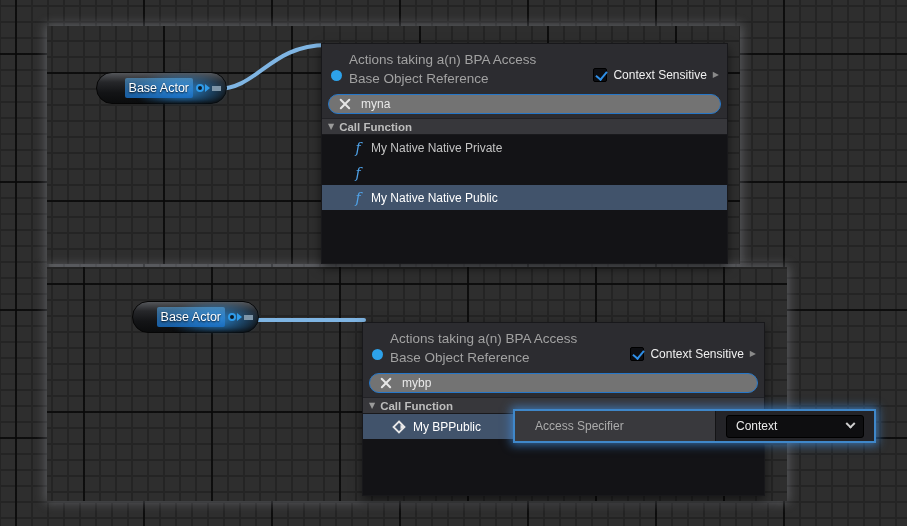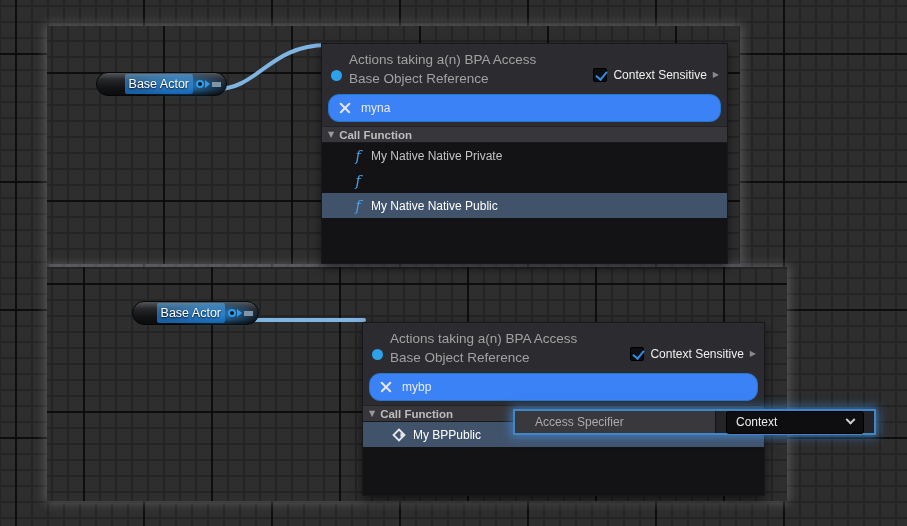--- a/index.html
+++ b/index.html
@@ -21,21 +21,21 @@
   .grid-outer { position:absolute; inset:0; background-position:0 53px,15px 0,0 5px,15px 0; }
   .inset { position:absolute; box-shadow:0 0 10px 2px rgba(205,210,220,0.28); z-index:1; }
   #inset-top    { left:47px; top:26px;  width:693px; height:238px; background-position:0 46px,116px 0,0 14px,4px 0; }
   #inset-bottom { left:47px; top:267px; width:740px; height:234px; background-position:0 16px,36px 0,0 0,4px 0; }
 
   
   .wires { position:absolute; left:0; top:0; z-index:3; pointer-events:none; }
 
   
   .bnode {
-    position:absolute; z-index:4; height:24px; border-radius:17px;
+    position:absolute; z-index:4; height:32px; border-radius:17px;
     background:linear-gradient(180deg,#54565a 0%,#26272a 30%,#131416 65%,#0b0c0d 100%);
     border:1px solid #060606;
     display:flex; align-items:center; justify-content:flex-end;
     padding:0 5px 0 12px;
   }
   #node-top    { left:96px;  top:72px;  width:131px; }
   #node-bottom { left:132px; top:301px; width:127px; }
   .bnode-glow {
     position:absolute; left:26px; right:0; top:1px; bottom:1px; border-radius:15px;
     background:radial-gradient(ellipse 65% 95% at 58% 58%, rgba(45,150,235,0.85), rgba(45,150,235,0) 74%);
@@ -66,21 +66,21 @@
   .checkbox { width:14px; height:14px; background:#0d0e12; border:1px solid #000; border-radius:2px; position:relative; margin-right:6px; flex:none; }
   .checkbox::after {
     content:''; position:absolute; left:3.5px; top:0.5px; width:5px; height:9px;
     border-right:2.5px solid #2f8fe8; border-bottom:2.5px solid #2f8fe8; transform:rotate(40deg);
   }
   .ctx-label { color:#f0f0f0; font-size:12px; white-space:nowrap; }
   .expander { color:#8a8a8a; font-size:8px; margin-left:6px; font-family:"DejaVu Sans",sans-serif; }
 
   .search-row { padding:3px 6px 4px 6px; flex:none; }
   .search-pill {
-    height:28px; border:1.5px solid #2677c8; border-radius:11px; background:#3b82f6;
+    height:20px; border:1.5px solid #2677c8; border-radius:11px; background:#737373;
     display:flex; align-items:center; padding:0 10px;
   }
   .clear-x { position:relative; width:12px; height:12px; margin-right:10px; flex:none; }
   .clear-x::before,.clear-x::after {
     content:''; position:absolute; left:-1px; top:5px; width:14px; height:1.8px;
     background:#e6e6e6; border-radius:1px;
   }
   .clear-x::before { transform:rotate(45deg); }
   .clear-x::after  { transform:rotate(-45deg); }
   .search-text { color:#eaeaea; font-size:12px; }
@@ -93,21 +93,21 @@
   .cat-tri { font-size:8px; color:#9a9a9a; margin-right:5px; font-family:"DejaVu Sans",sans-serif; }
 
   .menu-list { flex:1 1 auto; background:#131316; display:flex; flex-direction:column; }
   .menu-item { height:25px; flex:none; display:flex; align-items:center; padding-left:29px; color:#c3c3c3; font-size:12px; }
   .menu-item.selected { background:#41536b; color:#fff; }
   .f-icon { font-family:"DejaVu Serif",serif; font-style:italic; color:#4fa2e8; font-size:14px; width:14px; margin-right:6px; text-align:center; flex:none; }
   .bp-icon { width:14px; height:14px; margin-right:7px; flex:none; }
 
   
   .tooltip {
-    position:absolute; left:513px; top:409px; width:363px; height:26px; z-index:6;
+    position:absolute; left:513px; top:409px; width:363px; height:34px; z-index:6;
     display:flex; border:2px solid #3f87c9; box-shadow:0 0 9px 2px rgba(64,140,220,0.7);
     background:#39393d;
   }
   .tt-left { flex:1 1 auto; background:#39393d; display:flex; align-items:center; padding-left:20px; color:#ababab; font-size:12px; border-right:1px solid #141416; }
   .tt-right { width:158px; flex:none; background:#242428; display:flex; align-items:center; justify-content:center; }
   .dropdown {
     width:138px; height:23px; background:#0e0e10; border:1px solid #000; border-radius:3px;
     display:flex; align-items:center; padding:0 9px; color:#ececec; font-size:12px;
   }
   .dd-chev { margin-left:auto; width:7px; height:7px; border-right:2px solid #cfcfcf; border-bottom:2px solid #cfcfcf; transform:rotate(45deg) translate(-2px,-2px); }

